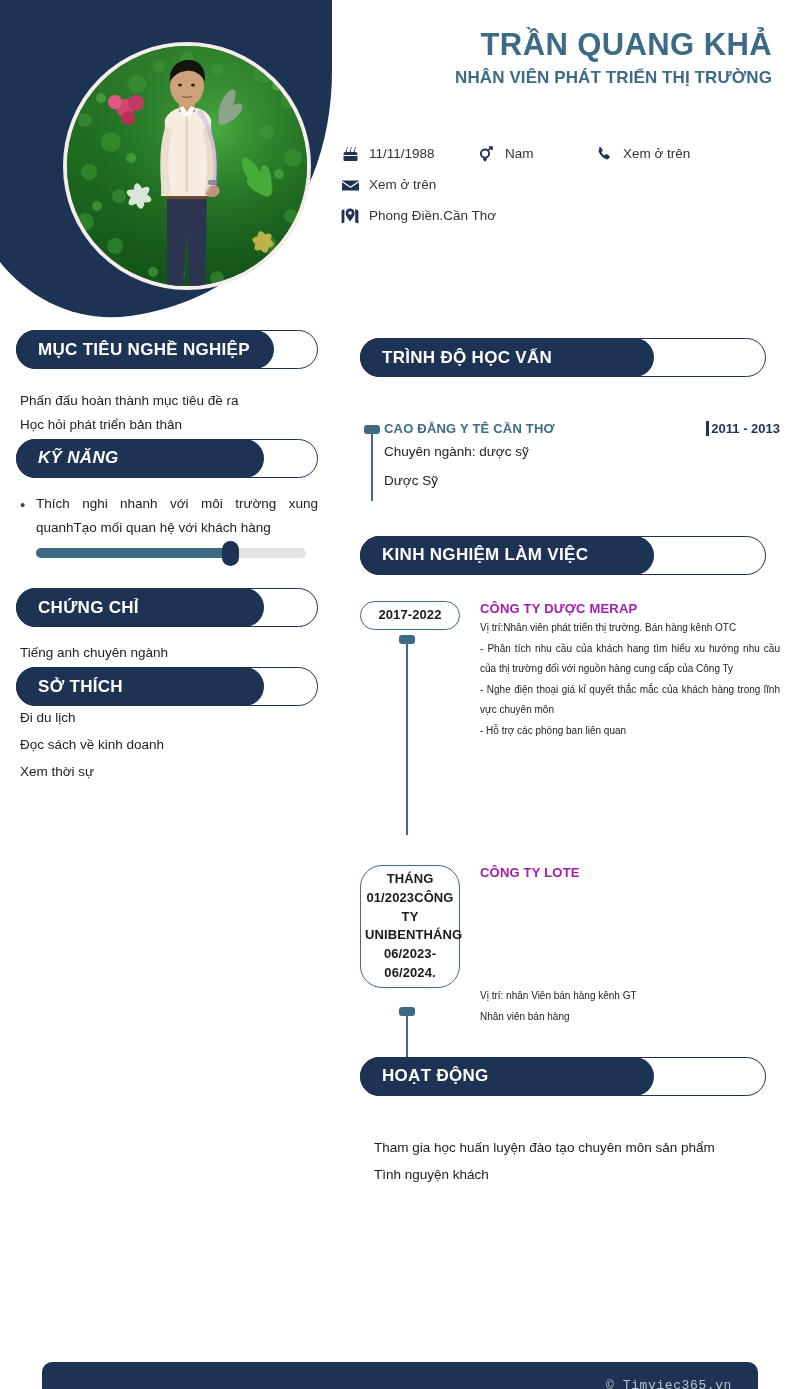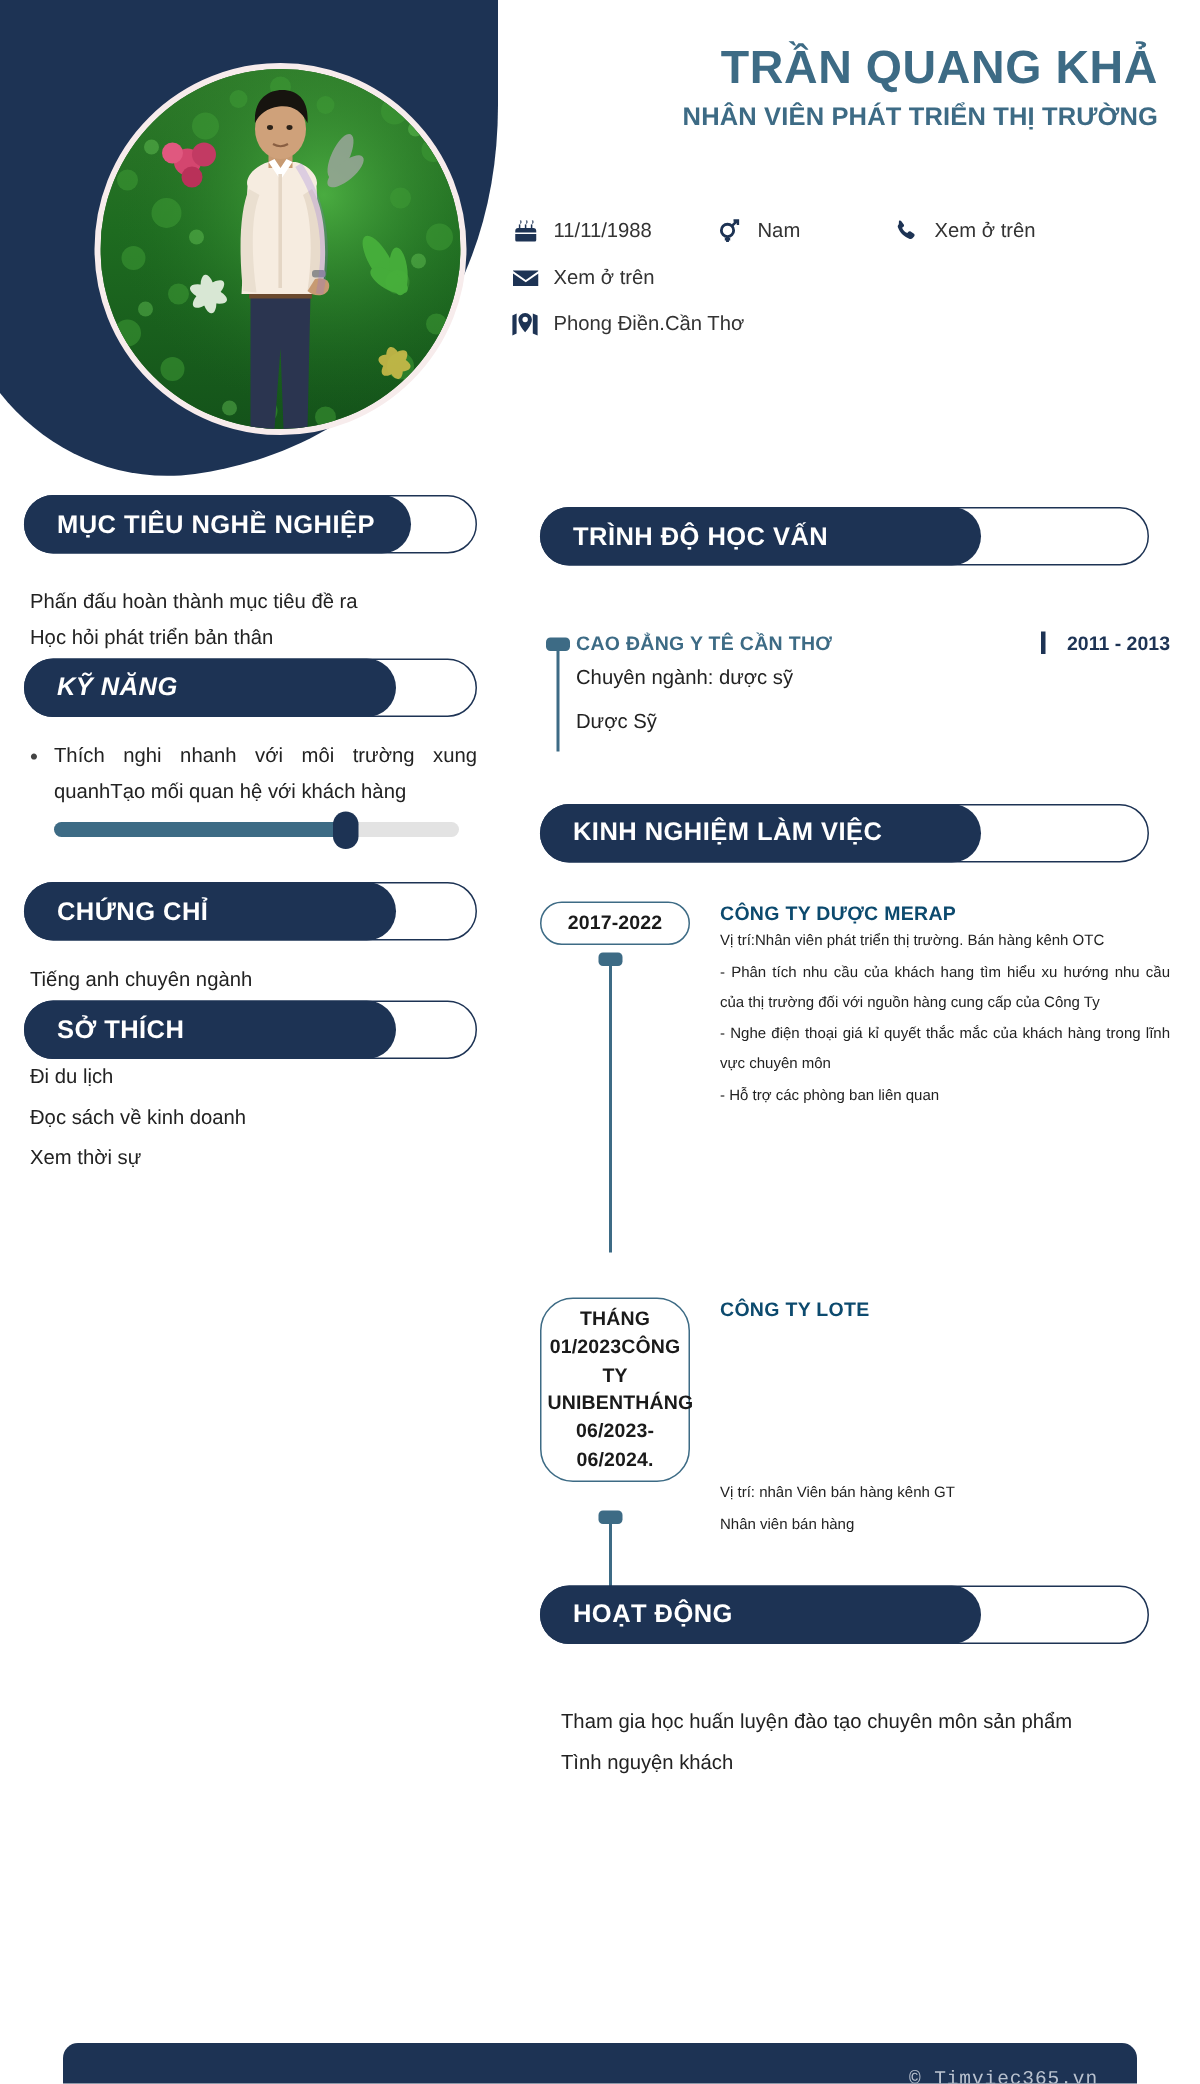--- a/index.html
+++ b/index.html
@@ -95,36 +95,36 @@
 
   
   .edu-block{ position:relative; margin-top:22px; padding-left:24px; min-height:70px; }
   .tl-line{ position:absolute; left:11px; top:6px; bottom:0; width:2.4px; background:#3d6b85; }
   .tl-dot{ position:absolute; left:4px; top:4px; width:16px; height:9px;
            background:#3d6b85; border-radius:3px; }
   .edu-row{ display:flex; justify-content:space-between; align-items:flex-end;gap:27px; }
   .edu-school{ font-size:13px; font-weight:bold; color:#3d6b85; letter-spacing:.2px;
                text-transform:uppercase; }
   .edu-year{ font-size:13px; font-weight:bold; color:#1d3354; white-space:nowrap;
-             padding-left:14px; border-left:3px solid #1d3354; margin-left:12px; }
+             padding-left:2px; border-left:3px solid #1d3354; margin-left:12px; }
   .edu-line{ font-size:13.5px; color:#222; line-height:1.85; margin-top:4px; }
 
   .exp-block{ position:relative; margin-top:26px; }
   .exp-badge-col{ position:absolute; left:0; top:0; width:100px; }
   .badge{
     border:1.6px solid #3d6b85; border-radius:22px; background:#fff;
     font-size:13px; font-weight:bold; color:#1a1a1a; text-align:center;
     padding:4px 6px; line-height:1.45; letter-spacing:.1px;
   }
   .badge.overflow{ padding:4px 4px; }
   .exp-tl{ position:absolute; left:46px; width:2.4px; background:#3d6b85; }
   .exp-dot{ position:absolute; left:39px; width:16px; height:9px;
             background:#3d6b85; border-radius:3px; }
   .exp-body{ margin-left:120px; }
-  .exp-company{ font-size:13px; font-weight:bold; color:#0c4a6e;
+  .exp-company{ font-size:13px; font-weight:bold; color:#a21caf;
                 letter-spacing:.2px; text-transform:uppercase; }
   .exp-p{ font-size:10px; color:#222; line-height:1.95; margin-top:2px;
           text-align:justify; text-justify:inter-word; }
   .exp-p.nj{ text-align:left; }
 
   .act-list{ margin-top:38px; padding-left:14px; }
   .act-list p{ font-size:13.5px; color:#222; line-height:2.0; margin:0; }
 
   
   .footer{

